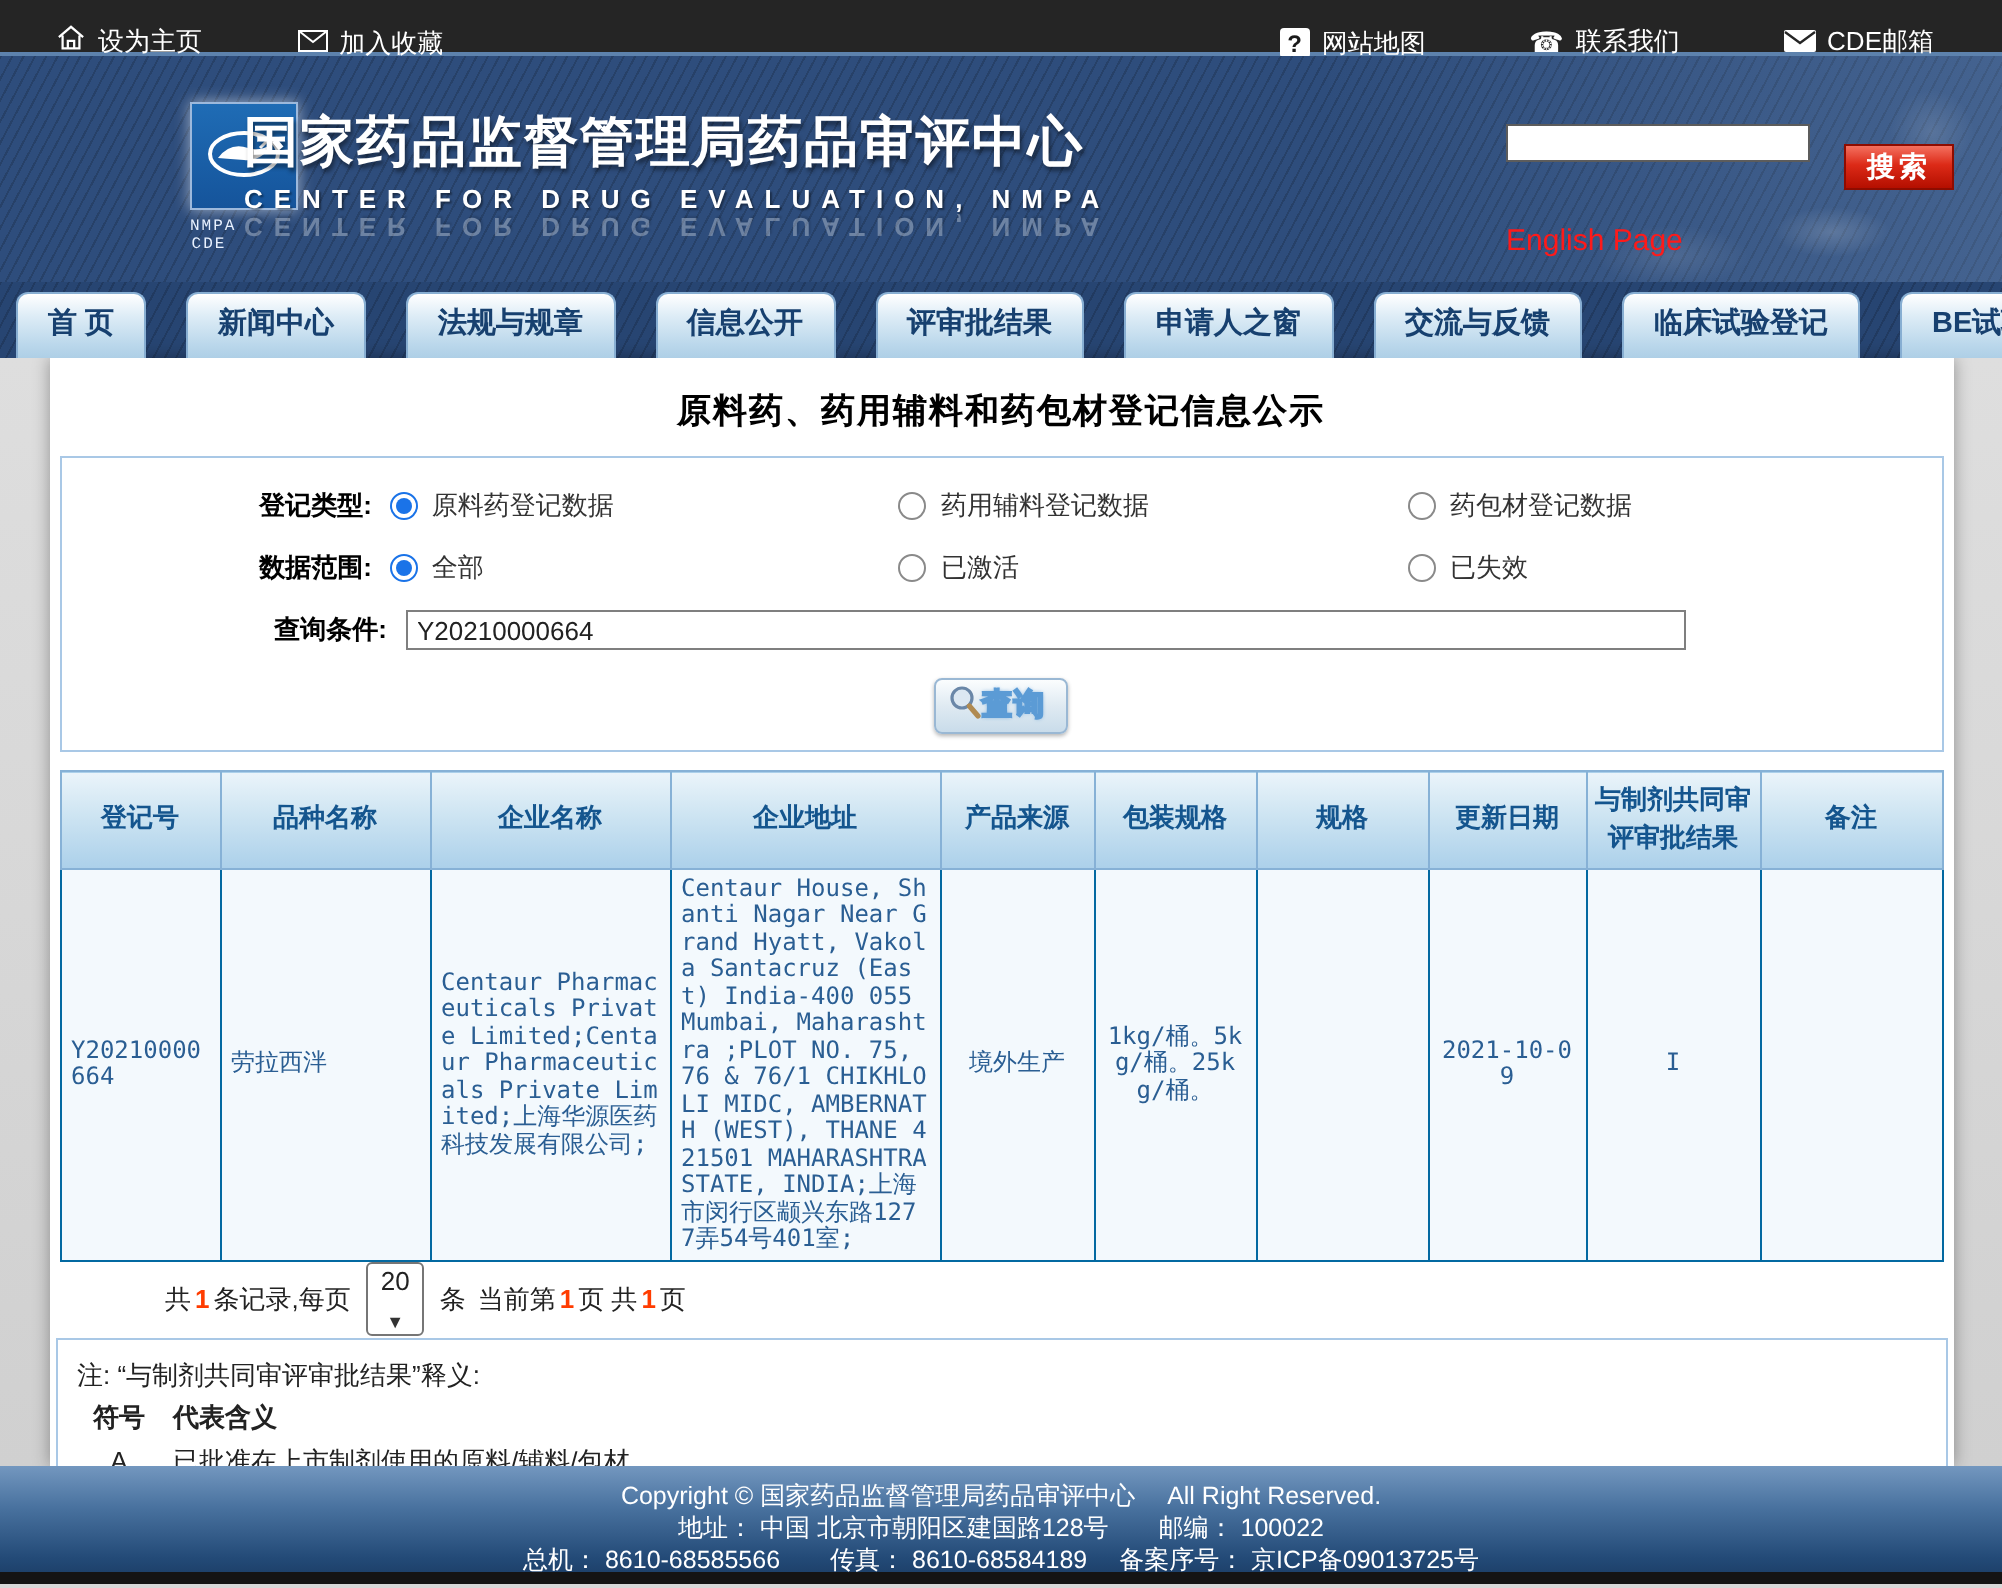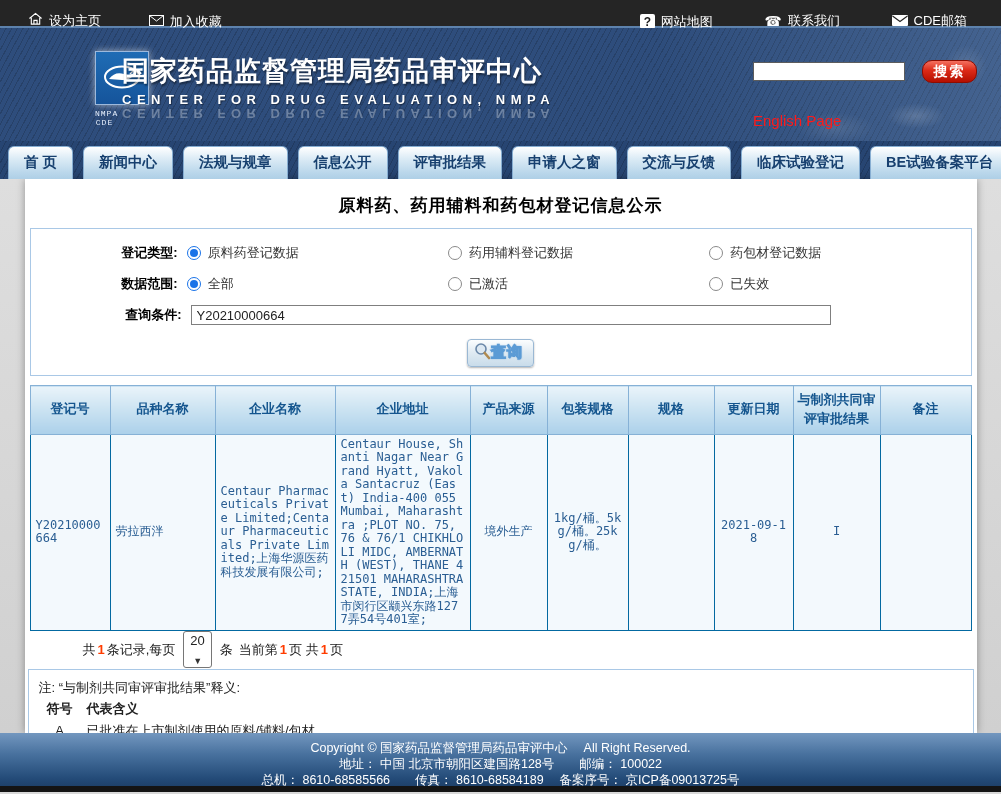--- a/index.html
+++ b/index.html
@@ -34,43 +34,43 @@
   .logo-text { margin-top:4px; color:#e8f1ff; font-size:8px; letter-spacing:1px;
                font-family:"Liberation Mono",monospace; }
   .titles { position:absolute; left:122px; top:25px; }
   .title-cn { color:#fff; font-size:27px; font-weight:bold; letter-spacing:1px;
               text-shadow:1px 2px 2px rgba(0,0,0,0.45); white-space:nowrap; }
   .title-en { color:#fff; font-size:13px; font-weight:bold; letter-spacing:5.5px; margin-top:3px;
               text-shadow:1px 1px 1px rgba(0,0,0,0.4); white-space:nowrap; }
   .title-en.reflection { transform:scaleY(-1); opacity:0.3; margin-top:-1px; }
   .site-search { position:absolute; left:753px; top:34px; width:152px; height:19px;
                  border:1px solid #5c5c5c; background:#fff; }
-  .search-btn { position:absolute; left:922px; top:32px; width:55px; height:23px;
+  .search-btn { position:absolute; left:922px; top:44px; width:55px; height:23px;
                 background:linear-gradient(#f4705f,#dc2a17 45%,#b40f00); color:#fff; font-weight:bold;
-                font-size:14px; border:1px solid #8e0c00; border-radius:10px; letter-spacing:2px; cursor:pointer; }
+                font-size:14px; border:1px solid #8e0c00; border-radius:0; letter-spacing:2px; cursor:pointer; }
   .english-page { position:absolute; left:753px; top:84px; color:#fe1a1a; font-size:15px; text-decoration:none; }
 
   
   .nav { height:38px; background:#274572;
          background-image:repeating-linear-gradient(118deg, rgba(0,0,0,0.16) 0 1px, transparent 1px 5px);
-         display:flex; gap:10px; padding:5px 0 0 8px; }
+         display:flex; gap:20px; padding:5px 0 0 8px; }
   .nav-tab { height:33px; line-height:31px; padding:0 15px;
              background:linear-gradient(#ffffff,#ddecf6 35%,#bad7eb 80%,#aecfe6);
              border:1px solid #87aed2; border-bottom:none; border-radius:6px 6px 0 0;
              color:#17406f; font-size:14.5px; font-weight:bold; text-decoration:none;
              text-align:center; white-space:nowrap; }
 
   
   .main-outer { height:554px; background:linear-gradient(#dedede,#d0d0d0); }
   .content { width:952px; height:554px; margin:0 auto; background:#fff;
              box-shadow:0 0 8px rgba(0,0,0,0.35); overflow:hidden; }
   .page-title { text-align:center; font-size:17px; font-weight:bold; color:#000;
                 margin-top:15px; letter-spacing:1px; }
 
-  .form-box { width:942px; margin:11px auto 0; border:1px solid #a9c8e6; padding:13px 0 10px; }
+  .form-box { width:942px; margin:11px auto 0; border:1px solid #a9c8e6; padding:13px 12px 10px; }
   .form-row { display:flex; align-items:center; margin-bottom:9px; height:22px; }
   .form-label { width:160px; text-align:right; font-weight:bold; font-size:13px; color:#000; padding-right:9px; }
   .opt { display:flex; align-items:center; width:268px; font-size:13px; color:#333; gap:7px; cursor:pointer; }
   .radio { width:14px; height:14px; border:1px solid #8a8a8a; border-radius:50%; background:#fff;
            position:relative; flex:none; }
   .radio.checked { border-color:#1a73e8; }
   .radio.checked::after { content:""; position:absolute; left:2px; top:2px; width:8px; height:8px;
                           border-radius:50%; background:#1a73e8; }
   .query-input { width:640px; height:20px; border:1px solid #7f7f7f; font-size:13px; padding:0 5px; color:#222; }
   .form-btn-row { text-align:center; margin-top:13px; height:26px; }
@@ -272,21 +272,21 @@
         </thead>
         <tbody>
           <tr>
             <td class="al">Y20210000664</td>
             <td class="al">劳拉西泮</td>
             <td class="al">Centaur Pharmaceuticals Private Limited;Centaur Pharmaceuticals Private Limited;上海华源医药科技发展有限公司;</td>
             <td class="al">Centaur House, Shanti Nagar Near Grand Hyatt, Vakola Santacruz (East) India-400 055 Mumbai, Maharashtra ;PLOT NO. 75, 76 &amp; 76/1 CHIKHLOLI MIDC, AMBERNATH (WEST), THANE 421501 MAHARASHTRA STATE, INDIA;上海市闵行区颛兴东路1277弄54号401室;</td>
             <td class="ac">境外生产</td>
             <td class="ac">1kg/桶。5kg/桶。25kg/桶。</td>
             <td class="ac"></td>
-            <td class="ac">2021-09-18</td>
+            <td class="ac">2021-10-09</td>
             <td class="ac">I</td>
             <td class="ac"></td>
           </tr>
         </tbody>
       </table>
 
       <div class="pagination">
         <span>共</span>
         <span class="num">1</span>
         <span>条记录,每页</span>

